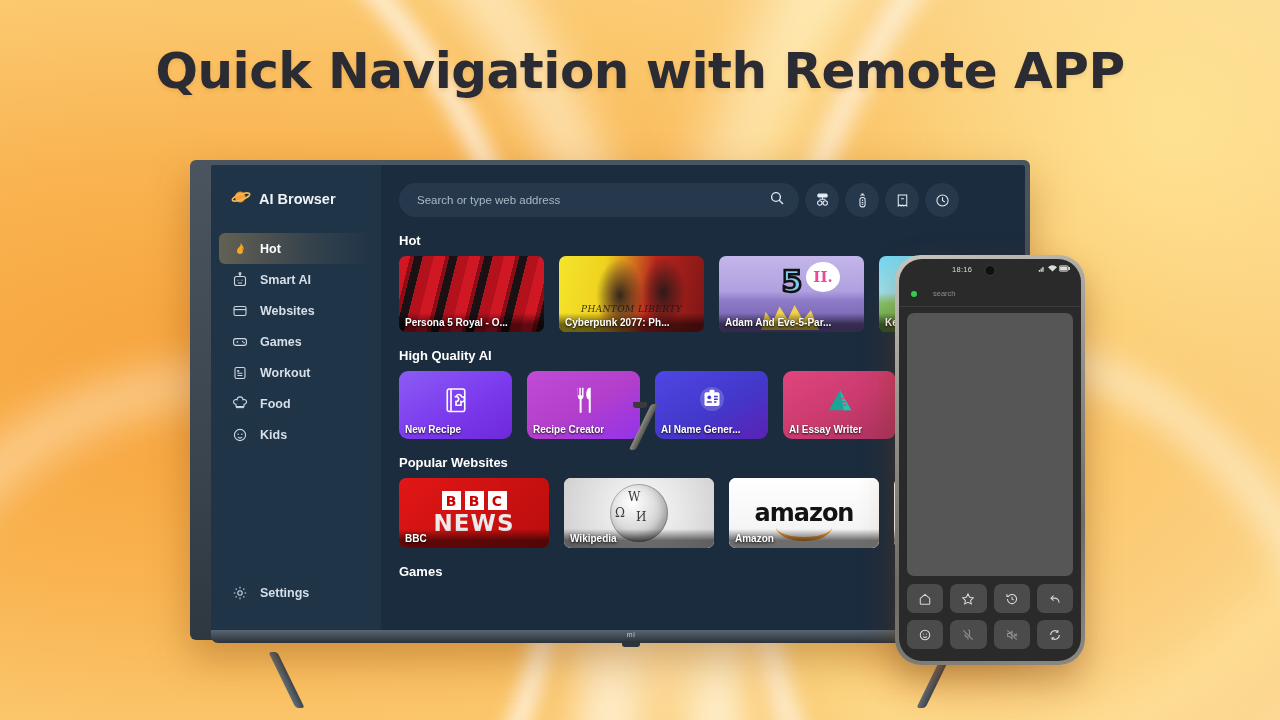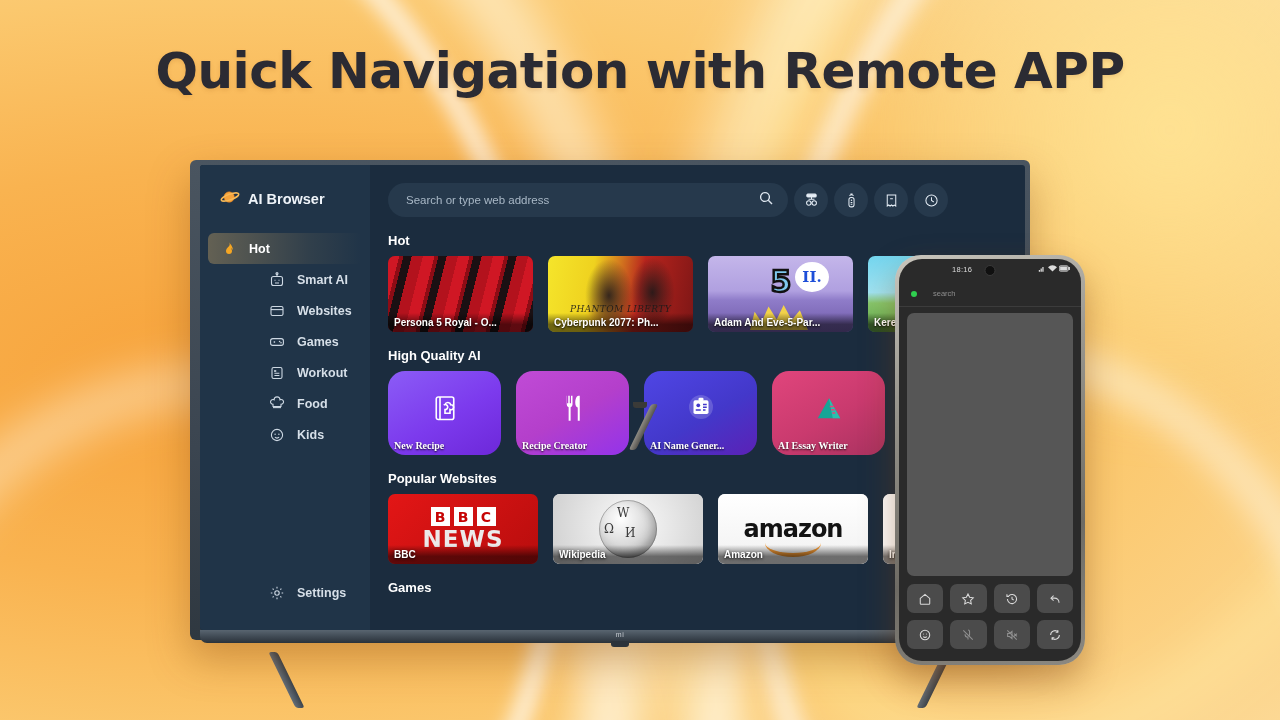--- a/index.html
+++ b/index.html
@@ -74,21 +74,21 @@
     font-family:"DejaVu Sans","Liberation Sans",sans-serif;
     text-shadow:0 2px 4px rgba(160,90,20,.18);
   }
 
   
   .tv-wrap { position:absolute; left:190px; top:160px; width:840px; }
   .tv-frame {
     width:840px; height:480px;
     background:linear-gradient(180deg,#4a5560 0%,#3b4550 60%,#2f3840 100%);
     border-radius:6px;
-    padding:5px 5px 0 10px;
+    padding:5px 5px 0 21px;
     box-shadow:0 18px 40px rgba(120,60,10,.35);
     position:relative;
   }
   .tv-screen {
     width:100%; height:465px;
     background:#1b2c3e;
     border-radius:3px;
     overflow:hidden; position:relative;
     display:flex;
   }
@@ -119,21 +119,21 @@
     width:170px; flex:0 0 170px;
     background:#203448;
     padding:18px 0 0 0;
     display:flex; flex-direction:column;
   }
   .brand { display:flex; align-items:center; gap:8px; padding:0 0 0 20px; height:32px; }
   .brand-name { font-size:14.5px; font-weight:bold; color:#eef3f8; }
   .nav { margin-top:18px; display:flex; flex-direction:column; }
   .nav-item {
     display:flex; align-items:center; gap:12px;
-    height:31px; padding-left:20px; position:relative;margin-left:48px;
+    height:31px; padding-left:20px; position:relative;
   }
   .nav-item.active {
     background:linear-gradient(90deg,rgba(255,200,110,.30) 0%,rgba(255,200,110,.08) 65%,rgba(255,200,110,0) 100%);
     border-radius:6px; margin:0 8px 0 8px; padding-left:12px;
   }
   .nav-label { font-size:12.5px; color:#d6dfe8; font-weight:600; }
   .nav-item.active .nav-label { color:#ffffff; }
   .nav-ico { width:17px; height:17px; flex:0 0 17px; display:flex; align-items:center; justify-content:center; }
   .nav-ico svg { width:16px; height:16px; }
   .settings-wrap { margin-top:auto; padding-bottom:22px; }
@@ -162,23 +162,23 @@
   }
   .card-cap {
     position:absolute; left:0; right:0; bottom:0;
     padding:4px 6px 4px 6px;
     font-size:10px; font-weight:bold; color:#fff;
     white-space:nowrap; overflow:hidden;
     background:linear-gradient(180deg,rgba(0,0,0,0) 0%,rgba(0,0,0,.55) 60%);
     text-shadow:0 1px 2px rgba(0,0,0,.9);
   }
   .card-ai {
-    width:113px; height:84px; border-radius:17px;
+    width:113px; height:68px; border-radius:9px;
     position:relative; overflow:hidden; flex:0 0 113px;
-    display:flex; align-items:center; justify-content:center;font-family:Liberation Serif, serif;
+    display:flex; align-items:center; justify-content:center;
   }
   .card-ai .card-cap { background:none; }
   .card-web {
     width:150px; height:70px; border-radius:7px;
     position:relative; overflow:hidden; flex:0 0 150px;
     background:#fff;
     display:flex; align-items:center; justify-content:center;
   }
   .card-web .card-cap { color:#fff; }
   .web-dark-cap { text-shadow:0 1px 3px rgba(0,0,0,.95); }
@@ -220,21 +220,21 @@
   .adam-num{
     position:absolute; left:50%; top:8px; transform:translateX(-50%);
     font-size:30px; font-weight:bold; color:#7ec8ee;
     -webkit-text-stroke:2.5px #111; letter-spacing:-1px;
     font-family:"DejaVu Sans",sans-serif;
   }
   .adam-bub{
     position:absolute; right:24px; top:6px;
     width:34px; height:30px; background:#fff; border-radius:50%;
     display:flex; align-items:center; justify-content:center;
-    font-size:15px; font-weight:bold; color:#1d4ed8;
+    font-size:15px; font-weight:bold; color:#ec4899;
     font-family:"DejaVu Serif",serif;
     margin-left:32px;
   }
   .adam-hair{
     position:absolute; left:42px; bottom:2px; width:58px; height:26px;
     background:#f2d24a; clip-path:polygon(0 100%,8% 30%,20% 70%,32% 10%,46% 60%,58% 4%,72% 62%,86% 24%,100% 100%);
   }
   .art-kereta {
     position:absolute; inset:0;
     background:linear-gradient(180deg,#74d6ef 0%,#9fe3f2 48%,#86c66b 62%,#5ea84b 100%);

